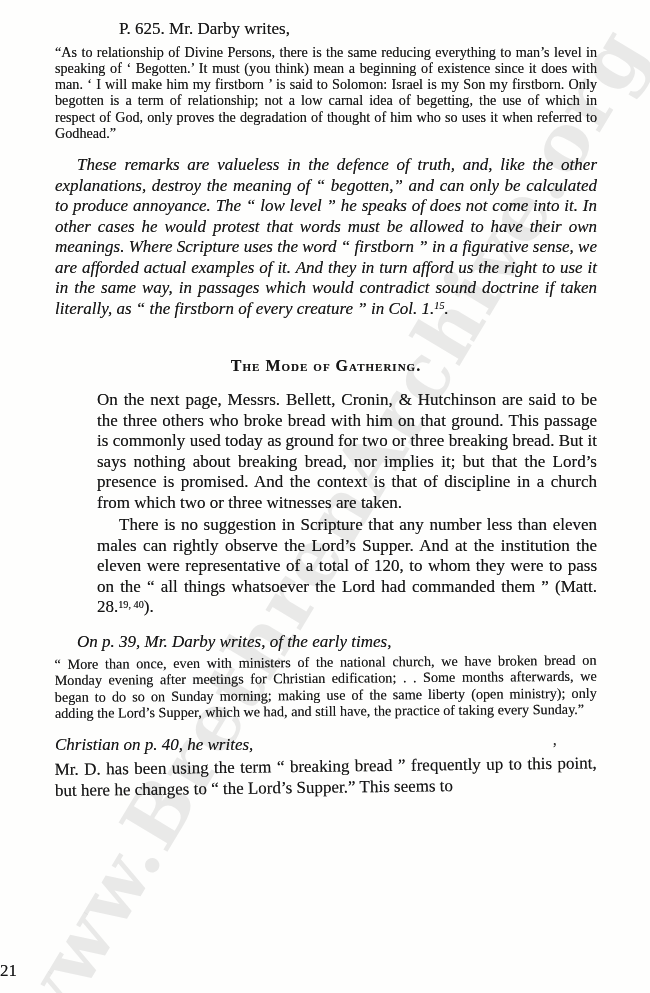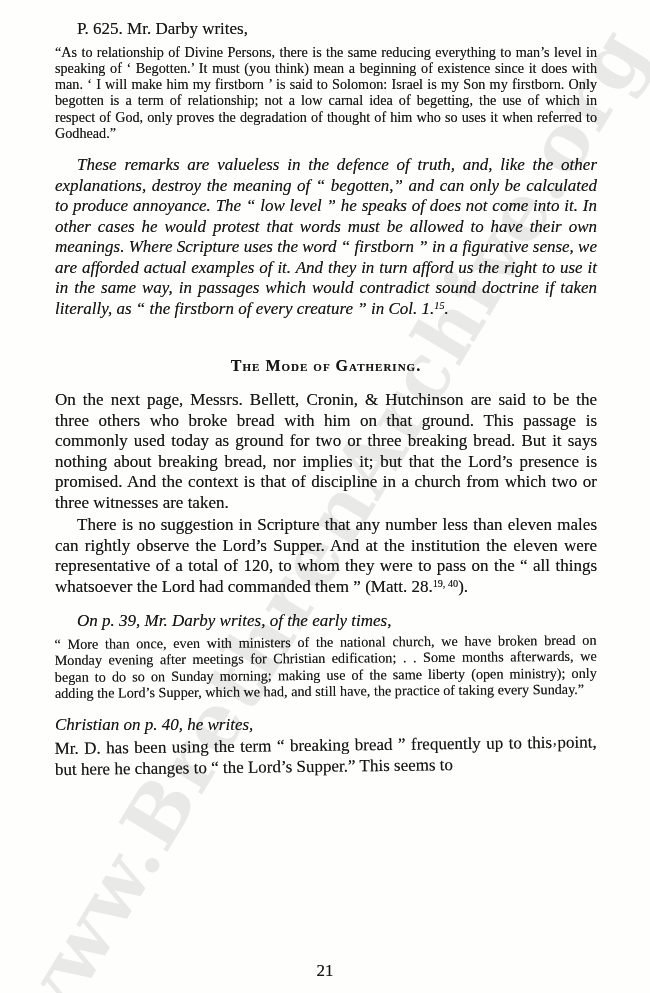--- a/index.html
+++ b/index.html
@@ -39,21 +39,21 @@
   }
   p.body {
     font-size: 17px;
     line-height: 20.5px;
   }
   p.quote {
     font-size: 14.2px;
     line-height: 16.3px;
   }
   .indent { text-indent: 22px; }
-  .mt-xs { margin-top: 2px; }
+  .mt-xs { margin-top: 2px; margin-left: 42px; }
   .mt-sm { margin-top: 4px; }
   .mt-md { margin-top: 14px; font-style: italic; }
   h2.section-heading {
     margin: 38px 0 15px 0;
     text-align: center;
     font-size: 16px;
     font-weight: bold;
     font-variant: small-caps;
     letter-spacing: 1px;
     text-shadow: 0 0 0.5px rgba(0,0,0,0.5);
@@ -72,21 +72,21 @@
     left: 552px;
     top: 740px;
     font-size: 16px;
     color: #222;
   }
   .page-number {
     position: absolute;
     left: 0;
     right: 0;
     bottom: 12px;
-    text-align: center;
+    text-align: left;
     font-size: 17px;
     text-shadow: 0 0 0.5px rgba(0,0,0,0.55);
   }
 </style>
 </head>
 <body>
 
 <div class="page">
 
   <div class="watermark">www.BrethrenArchive.org</div>

